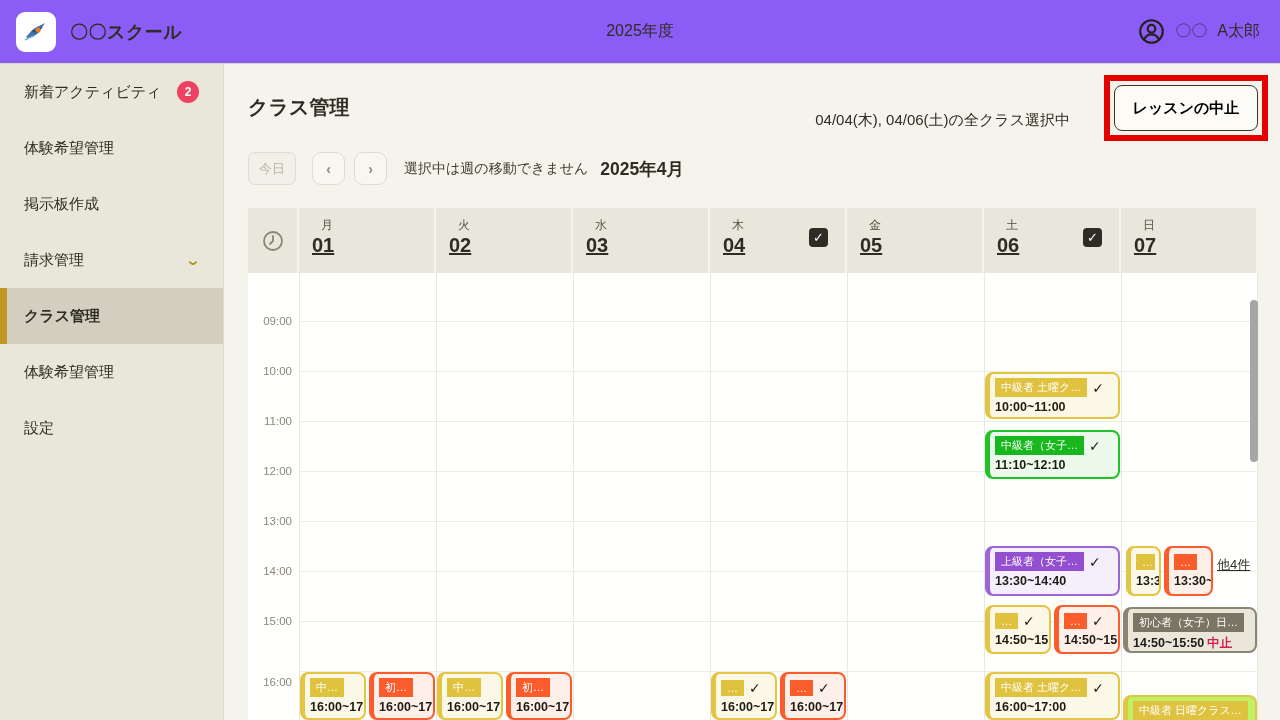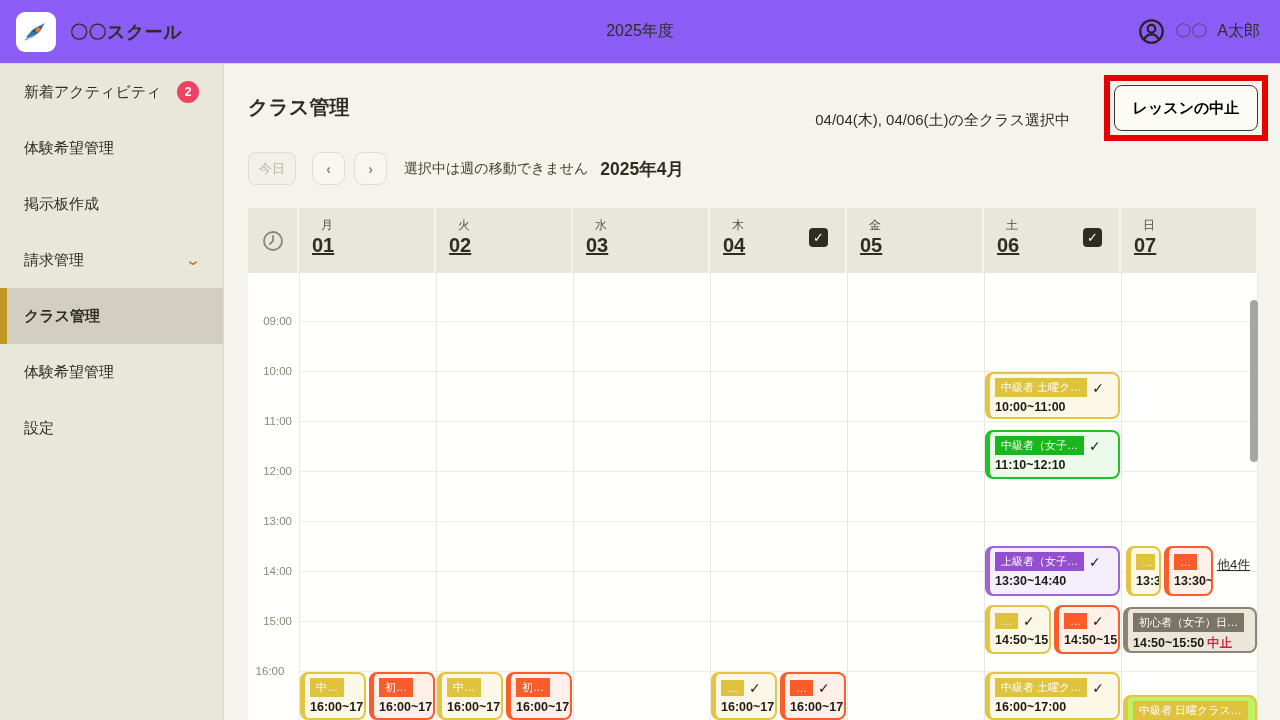--- a/index.html
+++ b/index.html
@@ -177,21 +177,21 @@
       <div class="time-label" style="top: 148px;">11:00</div>
       <div class="hline" style="top: 198px;"></div>
       <div class="time-label" style="top: 198px;">12:00</div>
       <div class="hline" style="top: 248px;"></div>
       <div class="time-label" style="top: 248px;">13:00</div>
       <div class="hline" style="top: 298px;"></div>
       <div class="time-label" style="top: 298px;">14:00</div>
       <div class="hline" style="top: 348px;"></div>
       <div class="time-label" style="top: 348px;">15:00</div>
       <div class="hline" style="top: 398px;"></div>
-      <div class="time-label" style="top: 398px; text-align: center;">16:00</div>
+      <div class="time-label" style="top: 409px;">16:00</div>
       <div class="event" style="left: 52px; top: 399px; width: 66px; height: 48px; border-color: rgb(228, 196, 67); background: rgb(252, 248, 231);">
         <div class="event-top">
           <div class="event-badge" style="background: rgb(223, 194, 62);">中…</div>
         </div>
         <div class="event-time">16:00~17:</div>
       </div>
       <div class="event" style="left: 121px; top: 399px; width: 66px; height: 48px; border-color: rgb(251, 92, 44); background: rgb(254, 239, 232);">
         <div class="event-top">
           <div class="event-badge" style="background: rgb(251, 92, 44);">初…</div>
         </div>

